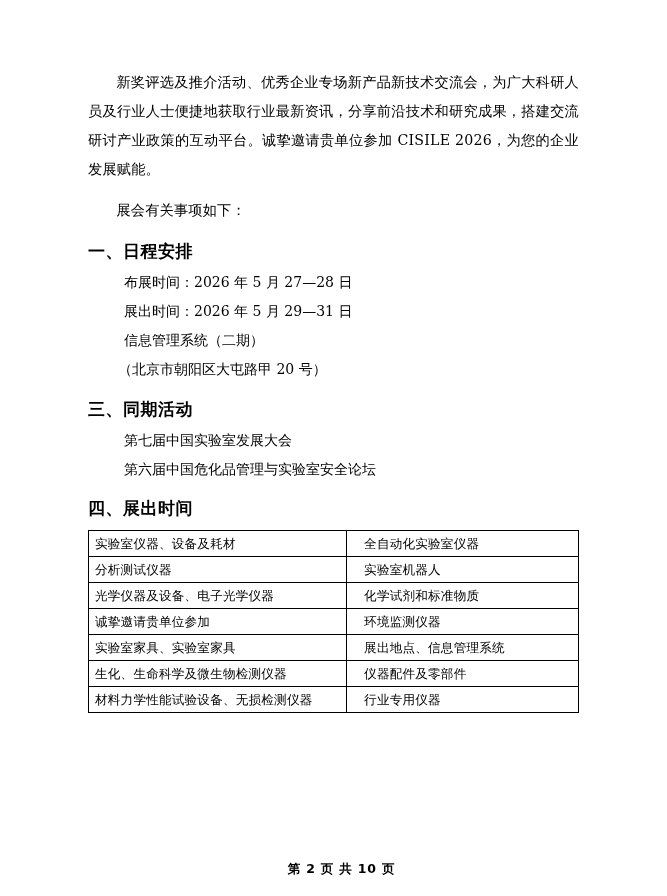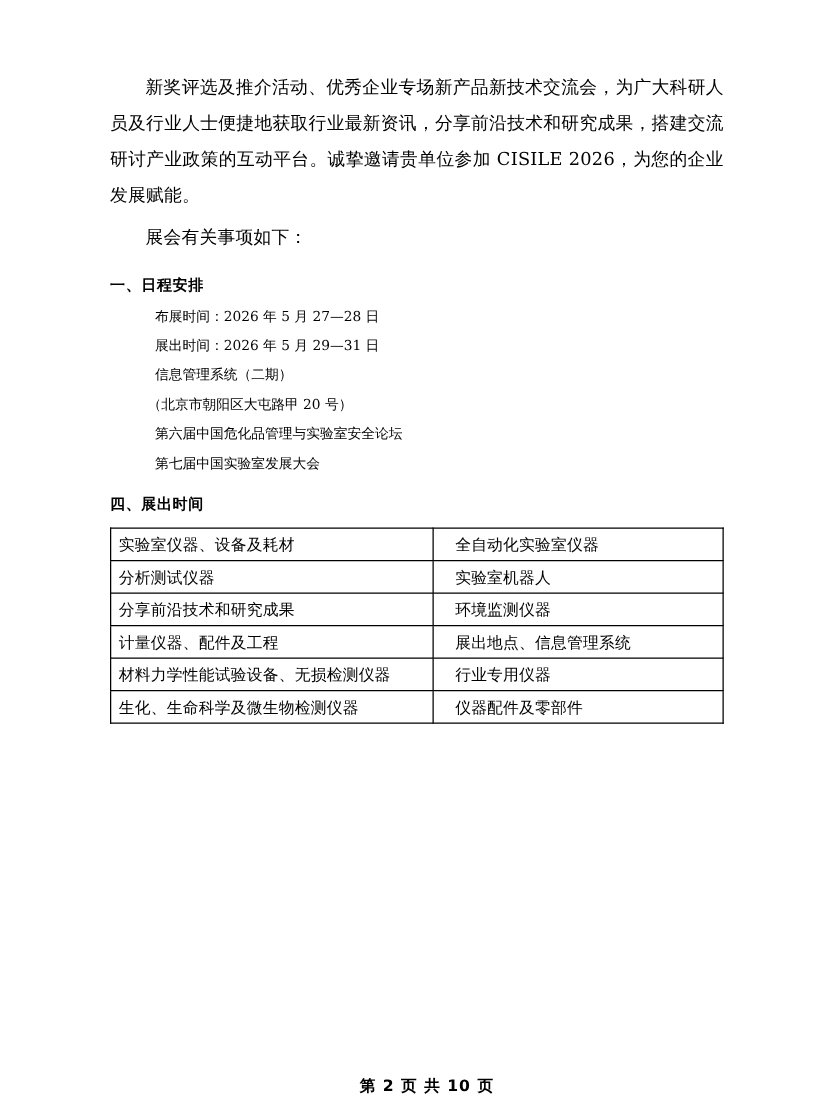--- a/index.html
+++ b/index.html
@@ -20,35 +20,35 @@
     width: 667px;
     height: 896px;
     box-sizing: border-box;
     padding: 56px 88px 0 88px;
   }
   .para {
     font-size: 14.2px;
     line-height: 2.05;
     text-align: justify;
     text-justify: inter-ideograph;
-    margin: 0 0 4px 0;
+    margin: 12px 0 4px 0;
     letter-spacing: 0.2px;
   }
   .para-indent {
     text-indent: 2em;
   }
   .heading {
     font-family: "DejaVu Sans", "Liberation Sans", sans-serif;
     font-weight: bold;
-    font-size: 12px;
+    font-size: 17px;
     margin: 14px 0 6px 0;
     letter-spacing: 0.5px;
   }
   .sub {
-    font-size: 11px;
+    font-size: 14px;
     line-height: 1.95;
     margin: 0 0 2px 0;
     padding-left: 36px;
   }
   .sub-wide {
     padding-left: 30px;
   }
   table.scope {
     border-collapse: collapse;
     width: 100%;
@@ -86,49 +86,54 @@
 
   <p class="para para-indent">展会有关事项如下：</p>
 
   <h2 class="heading">一、日程安排</h2>
   <p class="sub">布展时间：2026 年 5 月 27—28 日</p>
   <p class="sub">展出时间：2026 年 5 月 29—31 日</p>
 
   <p class="sub">信息管理系统（二期）</p>
   <p class="sub sub-wide">（北京市朝阳区大屯路甲 20 号）</p>
 
+  <h2 class="heading">三、同期活动</h2>
+  <p class="sub">第七届中国实验室发展大会</p>
   <p class="sub">第六届中国危化品管理与实验室安全论坛</p>
-  <p class="sub">第七届中国实验室发展大会</p>
 
   <h2 class="heading">四、展出时间</h2>
 
   <table class="scope">
     <tbody>
       <tr>
         <td class="col1">实验室仪器、设备及耗材</td>
         <td class="col2">全自动化实验室仪器</td>
       </tr>
       <tr>
         <td class="col1">分析测试仪器</td>
         <td class="col2">实验室机器人</td>
       </tr>
       <tr>
-        <td class="col1">分享前沿技术和研究成果</td>
+        <td class="col1">光学仪器及设备、电子光学仪器</td>
+        <td class="col2">化学试剂和标准物质</td>
+      </tr>
+      <tr>
+        <td class="col1">诚挚邀请贵单位参加</td>
         <td class="col2">环境监测仪器</td>
       </tr>
       <tr>
-        <td class="col1">计量仪器、配件及工程</td>
+        <td class="col1">实验室家具、实验室家具</td>
         <td class="col2">展出地点、信息管理系统</td>
+      </tr>
+      <tr>
+        <td class="col1">生化、生命科学及微生物检测仪器</td>
+        <td class="col2">仪器配件及零部件</td>
       </tr>
       <tr>
         <td class="col1">材料力学性能试验设备、无损检测仪器</td>
         <td class="col2">行业专用仪器</td>
-      </tr>
-      <tr>
-        <td class="col1">生化、生命科学及微生物检测仪器</td>
-        <td class="col2">仪器配件及零部件</td>
       </tr>
     </tbody>
   </table>
 
   <div class="footer">第 2 页 共 10 页</div>
 
 </div>
 
 </body></html>

